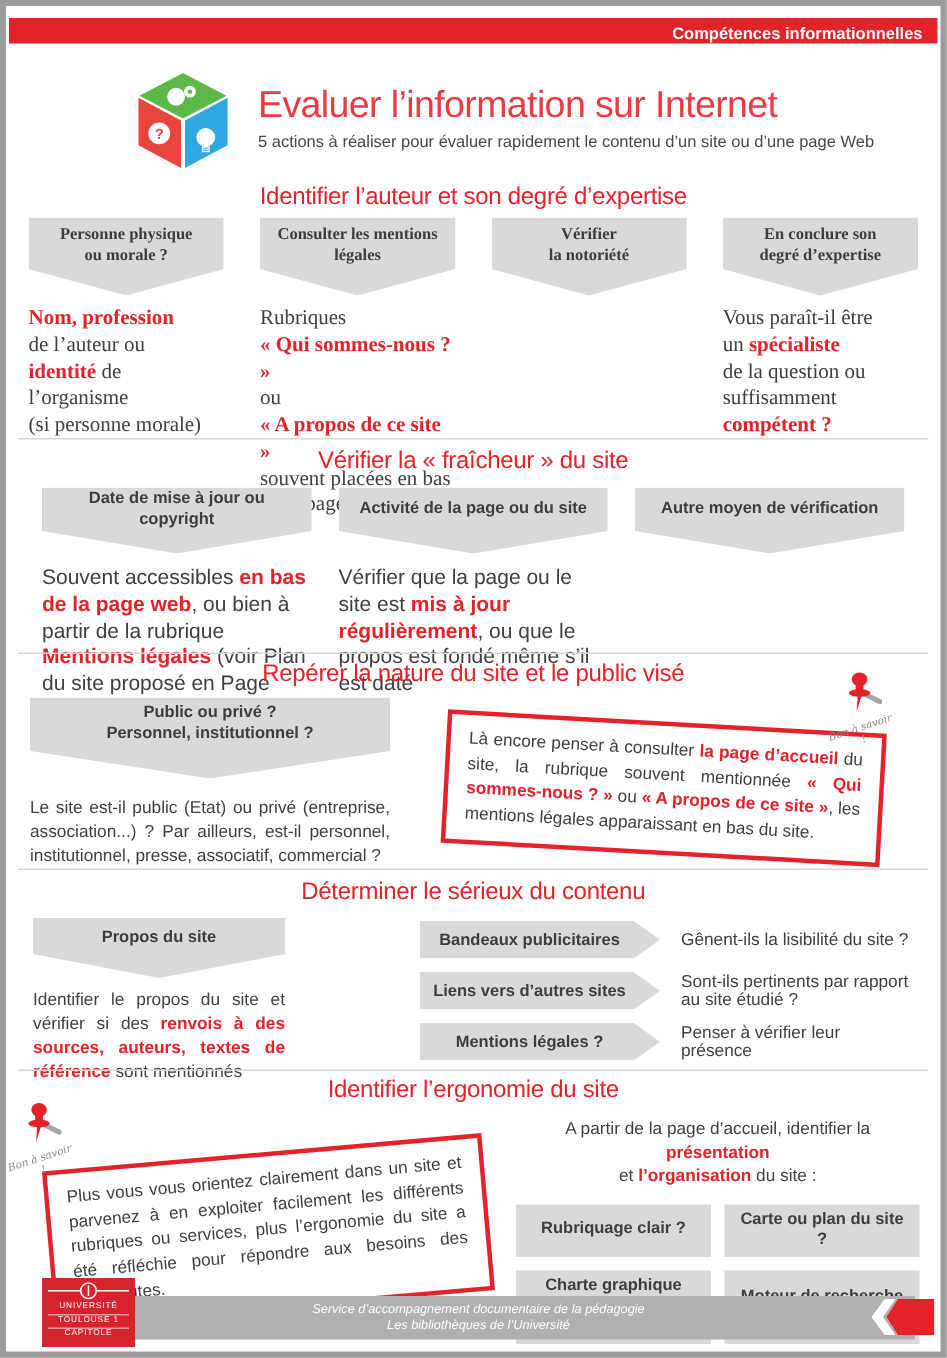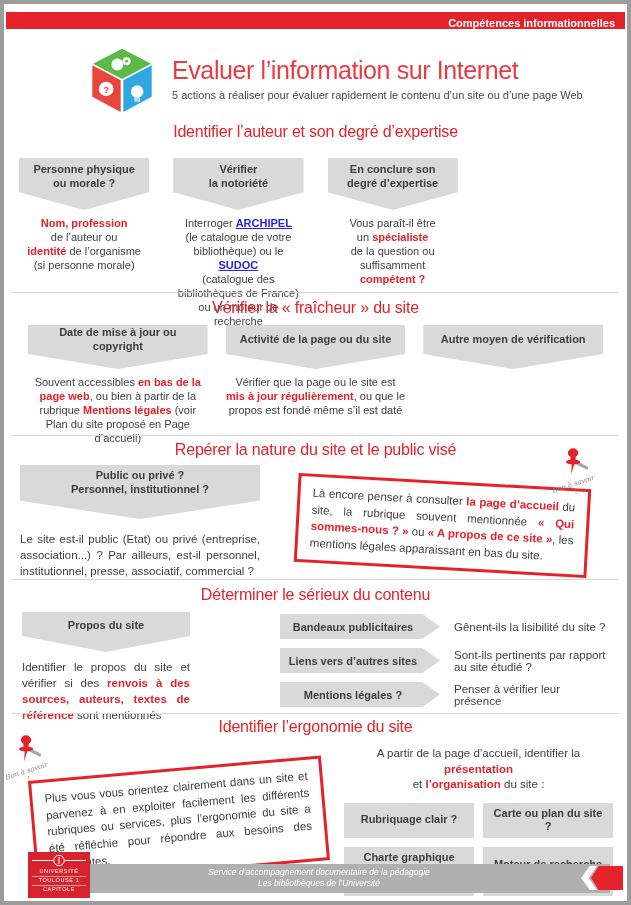--- a/index.html
+++ b/index.html
@@ -27,27 +27,27 @@
   .subtitle{margin:4px 0 0;font-size:11px;color:#474747;}
 
   h2{margin:0;text-align:center;color:var(--red);font-size:16px;font-weight:400;letter-spacing:-0.2px;}
 
   .sep{position:absolute;left:8px;right:8px;border:0;border-top:1px solid #d8d8d8;margin:0;}
 
   
   .abox{background:var(--gray-box);display:flex;align-items:center;justify-content:center;
     text-align:center;font-size:11px;font-weight:600;color:#3d3d3d;line-height:1.25;
     white-space:pre-line;clip-path:polygon(0 0,100% 0,100% 66%,50% 100%,0 66%);}
-  .body-txt{font-size:11px;line-height:1.27;color:var(--ink);text-align:center;margin:7px 0 0;}
+  .body-txt{font-size:14px;line-height:1.27;color:var(--ink);margin:7px 0 0;}
   .r{color:var(--red);font-weight:600;}
   .l{color:var(--link);font-weight:700;text-decoration:underline;}
 
   
   .s1{position:absolute;top:119px;left:0;right:0;}
-  .s1 .cols{display:grid;grid-template-columns:repeat(4,1fr);column-gap:24px;padding:0 15px;margin-top:17px;}
+  .s1 .cols{display:grid;grid-template-columns:repeat(4,1fr);column-gap:24px;padding:0 15px;margin-top:4px;font-family:Liberation Serif, serif;}
   .s1 .abox{height:52px;padding:2px 6px 16px;}
 
   
   .s2{position:absolute;top:295px;left:0;right:0;}
   .s2 .cols{display:grid;grid-template-columns:repeat(3,1fr);column-gap:18px;padding:0 24px;margin-top:8px;}
   .s2 .abox{height:44px;padding:1px 6px 15px;}
 
   
   .s3{position:absolute;top:437px;left:0;right:0;}
   .s3 .content{display:flex;padding:0 16px;margin-top:6px;}
@@ -140,23 +140,27 @@
 
   <div class="s1">
     <h2>Identifier l’auteur et son degré d’expertise</h2>
     <div class="cols">
       <div>
         <div class="abox">Personne physique
 ou morale ?</div>
         <p class="body-txt"><span class="r">Nom, profession</span><br><span>de l’auteur ou</span><br><span class="r">identité</span><span> de l’organisme</span><br><span>(si personne morale)</span></p>
       </div>
       <div>
+        <div class="abox">Consulter les mentions
+légales</div>
+        <p class="body-txt"><span>Rubriques</span><br><span class="r">« Qui sommes-nous ? »</span><br><span>ou</span><br><span class="r">« A propos de ce site »</span><br><span>souvent placées en bas</span><br><span>de la page d’accueil</span></p>
+      </div>
+      <div>
         <div class="abox">Vérifier
 la notoriété</div>
-        <p class="body-txt"><span>Interroger </span><span class="l">ARCHIPEL</span><br><span>(le catalogue de votre</span><br><span>bibliothèque) ou le </span><span class="l">SUDOC</span><br><span>(catalogue des</span><br><span>bibliothèques de France)</span><br><span>ou un moteur de recherche</span></p>
       </div>
       <div>
         <div class="abox">En conclure son
 degré d’expertise</div>
         <p class="body-txt"><span>Vous paraît-il être</span><br><span>un </span><span class="r">spécialiste</span><br><span>de la question ou</span><br><span>suffisamment</span><br><span class="r">compétent ?</span></p>
       </div>
     </div>
   </div>
 
   <hr class="sep" style="top:288px">

